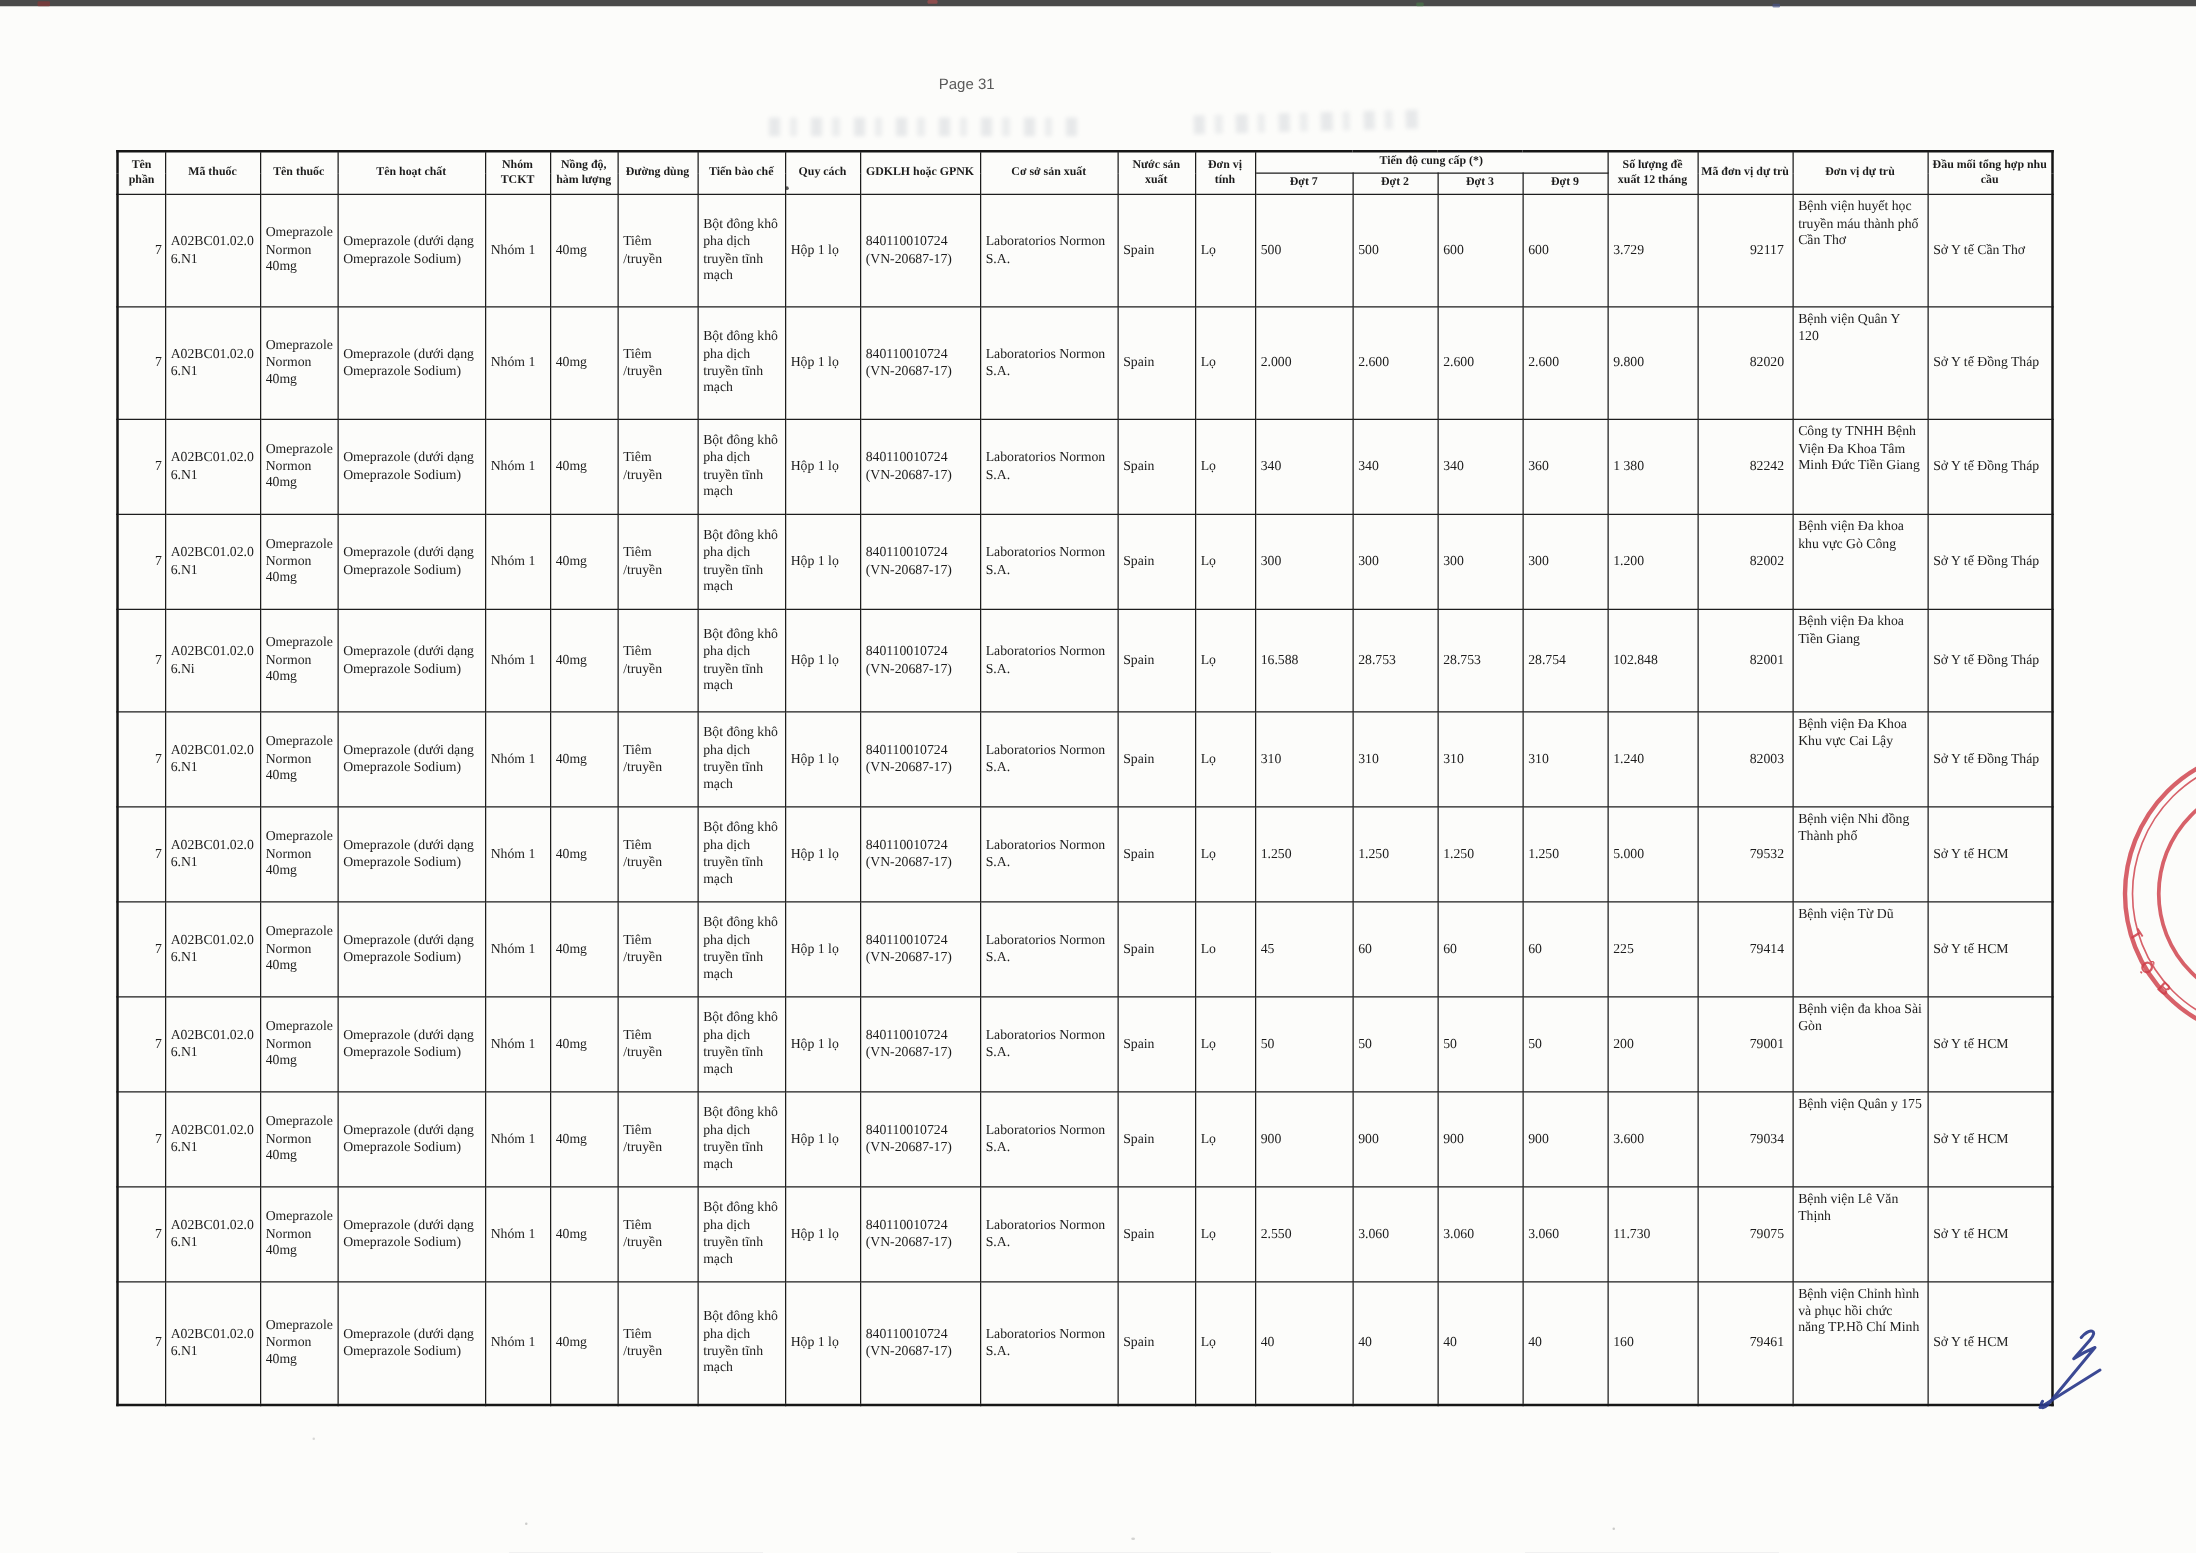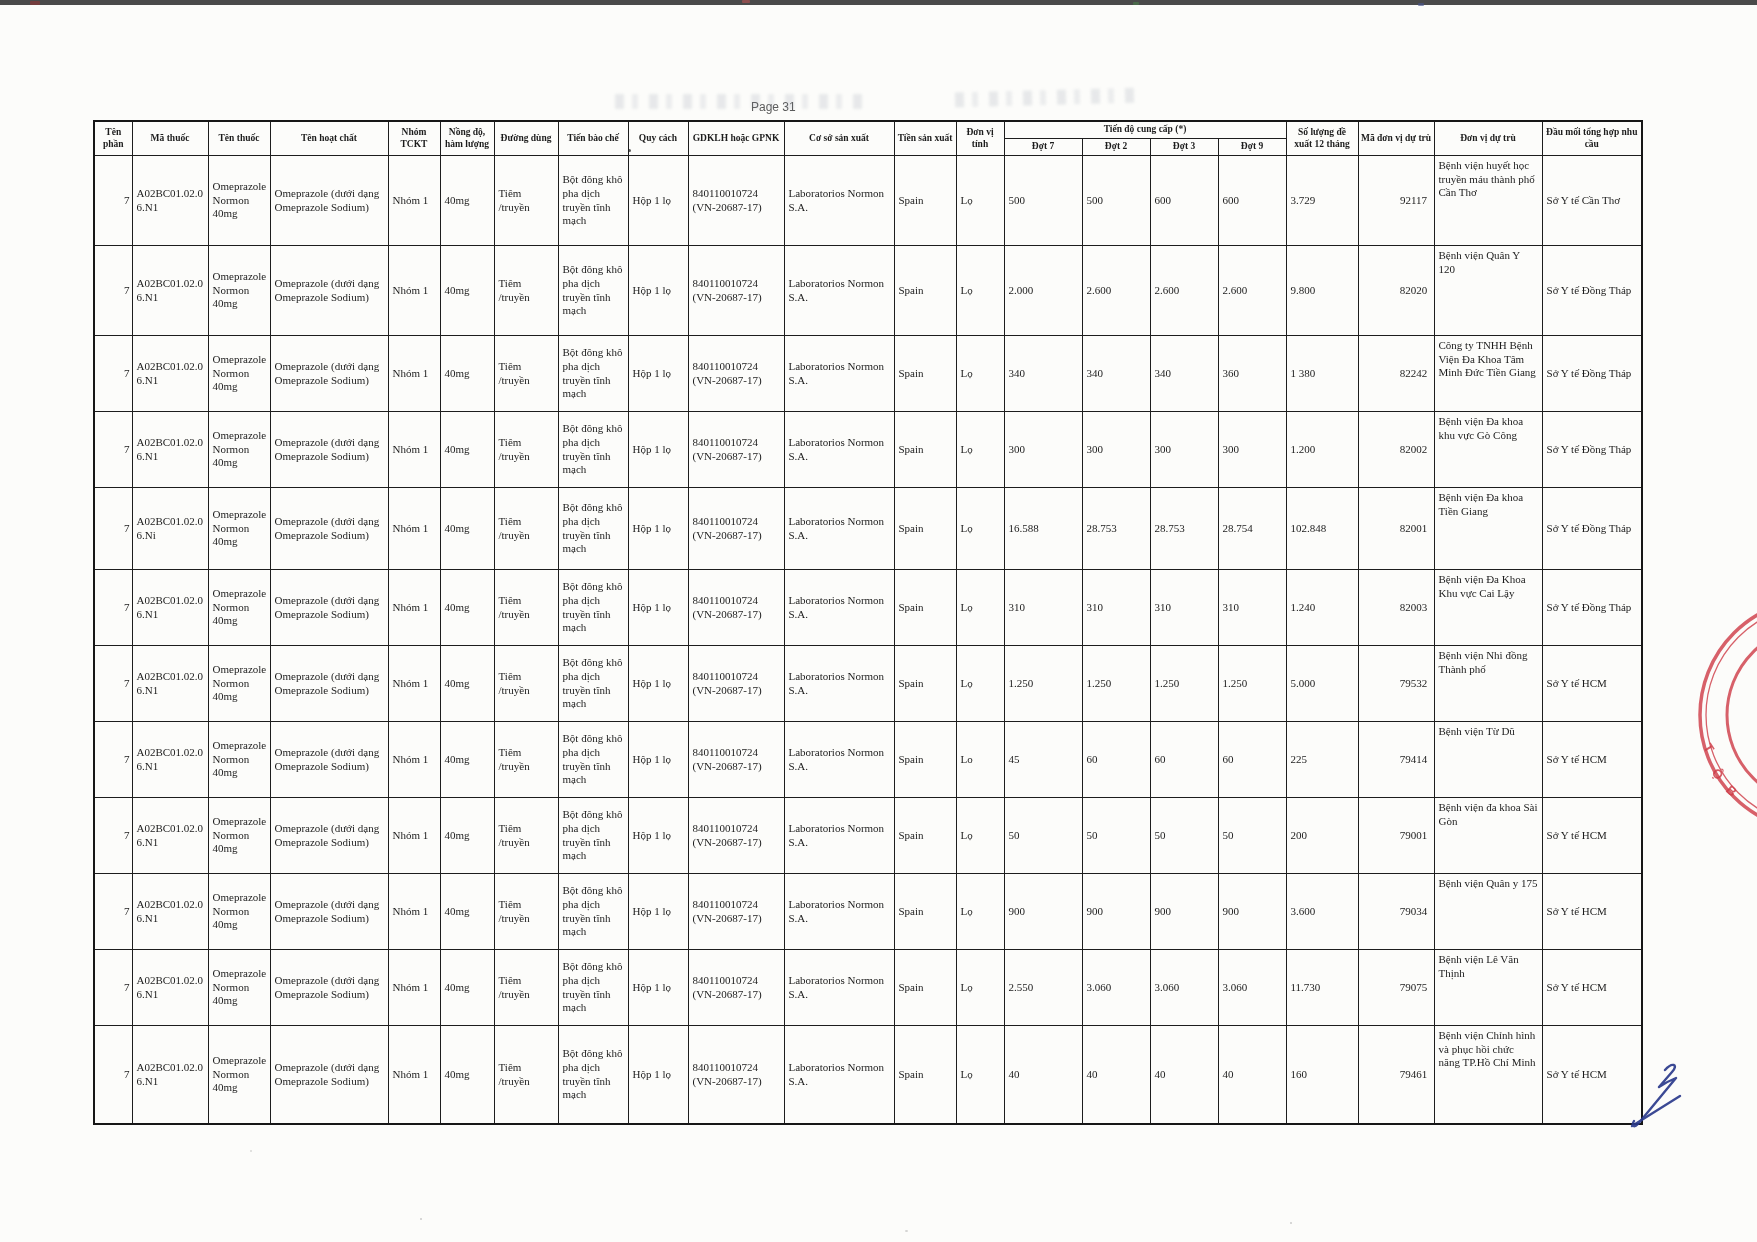--- a/index.html
+++ b/index.html
@@ -3,21 +3,21 @@
 <meta charset="utf-8">
 <style>
   html,body{margin:0;padding:0;background:#e8e8e8;}
   #page{position:relative;width:1757px;height:1242px;background:#fcfcfa;overflow:hidden;
         font-family:"Liberation Serif","DejaVu Serif",serif;color:#1c1c1c;}
   
   .scan-strip{position:absolute;left:0;top:0;width:1757px;height:5px;background:#4a4a4a;}
   .speck{position:absolute;border-radius:1px;opacity:.65;}
   
   .page-num{position:absolute;left:751px;top:60px;font-family:"Liberation Sans","DejaVu Sans",sans-serif;
-            font-size:12px;color:#5a5a5a;margin-top:40px;}
+            font-size:12px;color:#5a5a5a;}
   
   .smudge{position:absolute;height:15px;opacity:.16;filter:blur(1.6px);
           background:repeating-linear-gradient(90deg,#7d8799 0 9px,transparent 9px 17px,#98a0ae 17px 23px,transparent 23px 34px);}
   
   table{position:absolute;left:93px;top:120px;width:1535px;border-collapse:collapse;table-layout:fixed;}
   table{border:2px solid #161616;}
   th,td{border:1px solid #1d1d1d;font-size:11px;line-height:1.24;padding:2px 4px;overflow:hidden;}
   thead th{font-weight:bold;font-size:9.5px;text-align:center;vertical-align:middle;padding:1px 2px;height:14px;}
   tbody td{height:70px;vertical-align:middle;}
   tbody tr:nth-child(1) td,tbody tr:nth-child(2) td{height:84px;}
@@ -79,21 +79,21 @@
         <th rowspan="2">Mã thuốc</th>
         <th rowspan="2">Tên thuốc</th>
         <th rowspan="2">Tên hoạt chất</th>
         <th rowspan="2">Nhóm TCKT</th>
         <th rowspan="2">Nồng độ, hàm lượng</th>
         <th rowspan="2">Đường dùng</th>
         <th rowspan="2">Tiến bào chế</th>
         <th rowspan="2">Quy cách</th>
         <th rowspan="2">GDKLH hoặc GPNK</th>
         <th rowspan="2">Cơ sở sản xuất</th>
-        <th rowspan="2">Tiền sản xuất</th>
+        <th rowspan="2">Nước sản xuất</th>
         <th rowspan="2">Đơn vị tính</th>
         <th colspan="4">Tiến độ cung cấp (*)</th>
         <th rowspan="2">Số lượng đề xuất 12 tháng</th>
         <th rowspan="2">Mã đơn vị dự trù</th>
         <th rowspan="2">Đơn vị dự trù</th>
         <th rowspan="2">Đầu mối tổng hợp nhu cầu</th>
       </tr>
       <tr>
         <th>Đợt 7</th>
         <th>Đợt 2</th>

